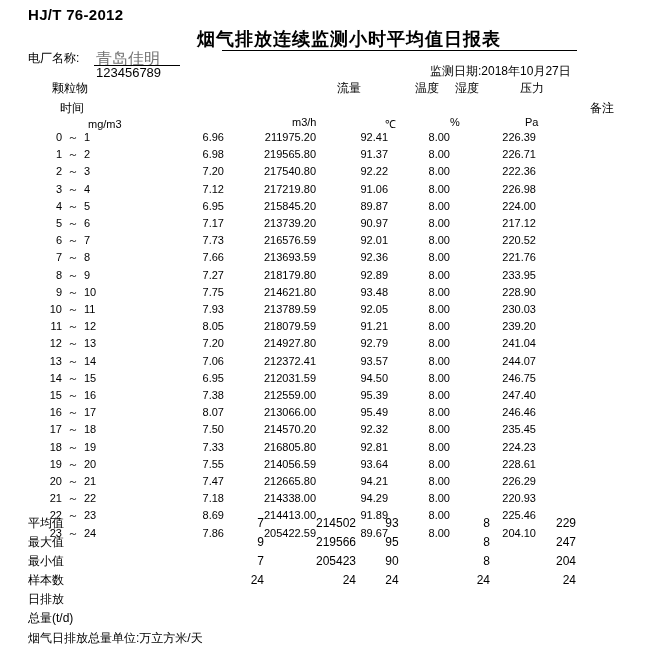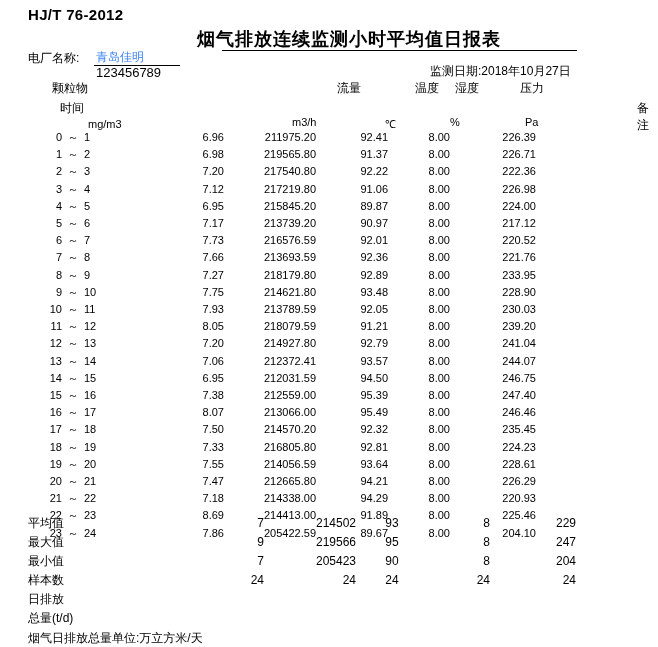--- a/index.html
+++ b/index.html
@@ -50,22 +50,22 @@
   .plant-label {
     position: absolute;
     left: 28px;
     top: 50px;
     font-size: 12px;
   }
   .plant-value {
     position: absolute;
     left: 96px;
     top: 49px;
-    font-size: 12px;
-    color: #3b82f6;
+    font-size: 16px;
+    color: #737373;
   }
   .plant-underline {
     position: absolute;
     left: 94px;
     top: 65px;
     width: 86px;
     height: 1px;
     background: #000;
   }
   .plant-id {
@@ -83,21 +83,21 @@
   .hdr {
     position: absolute;
     font-size: 12px;
   }
   .h-particle { left: 52px; top: 80px; }
   .h-flow { left: 337px; top: 80px; }
   .h-temp { left: 415px; top: 80px; }
   .h-humid { left: 455px; top: 80px; }
   .h-press { left: 520px; top: 80px; }
   .h-time { left: 28px; top: 100px; padding-left: 32px; }
-  .h-remark { left: 590px; top: 100px; margin-left: 47px; }
+  .h-remark { left: 590px; top: 100px; }
 
   .unit {
     position: absolute;
     font-size: 11px;
   }
   .u-mg { left: 88px; top: 118px; }
   .u-m3h { left: 292px; top: 116px; }
   .u-c { left: 385px; top: 116px; }
   .u-pct { left: 450px; top: 116px; }
   .u-pa { left: 525px; top: 116px; }

